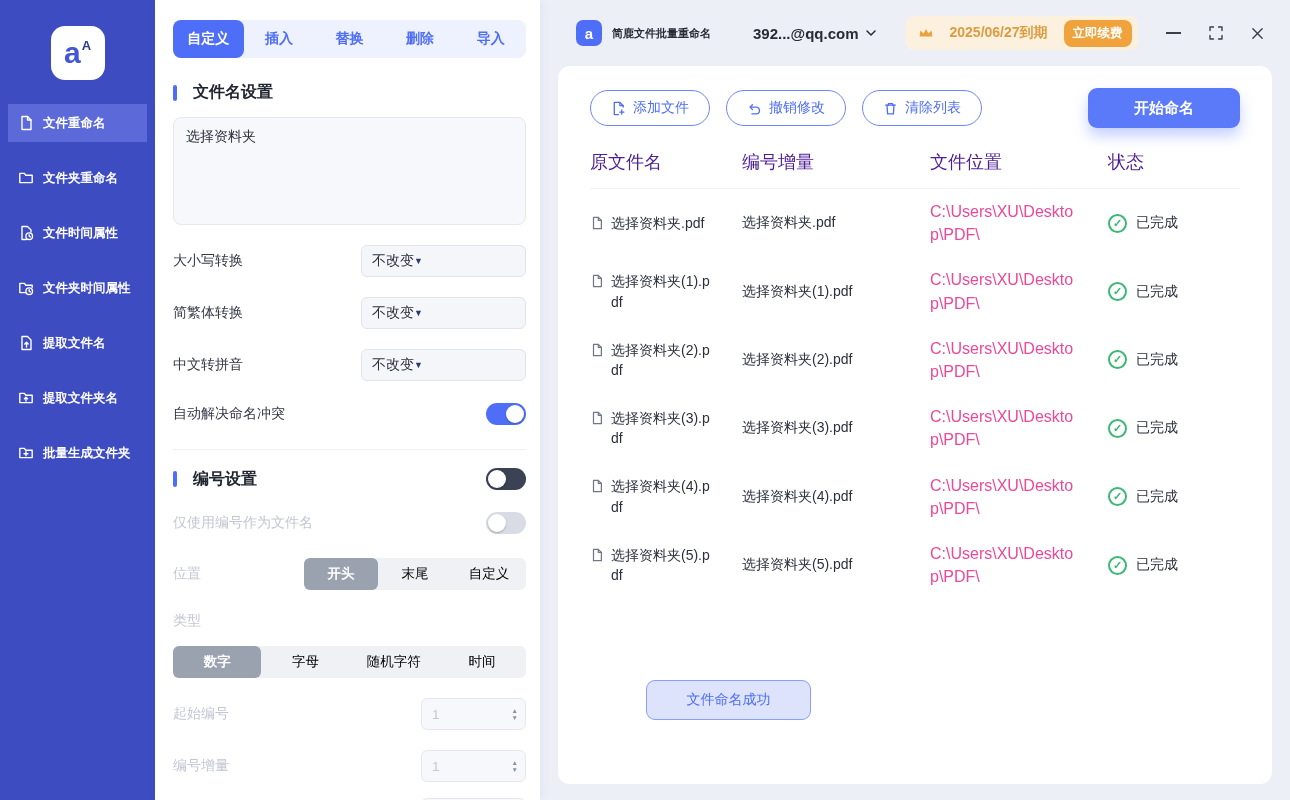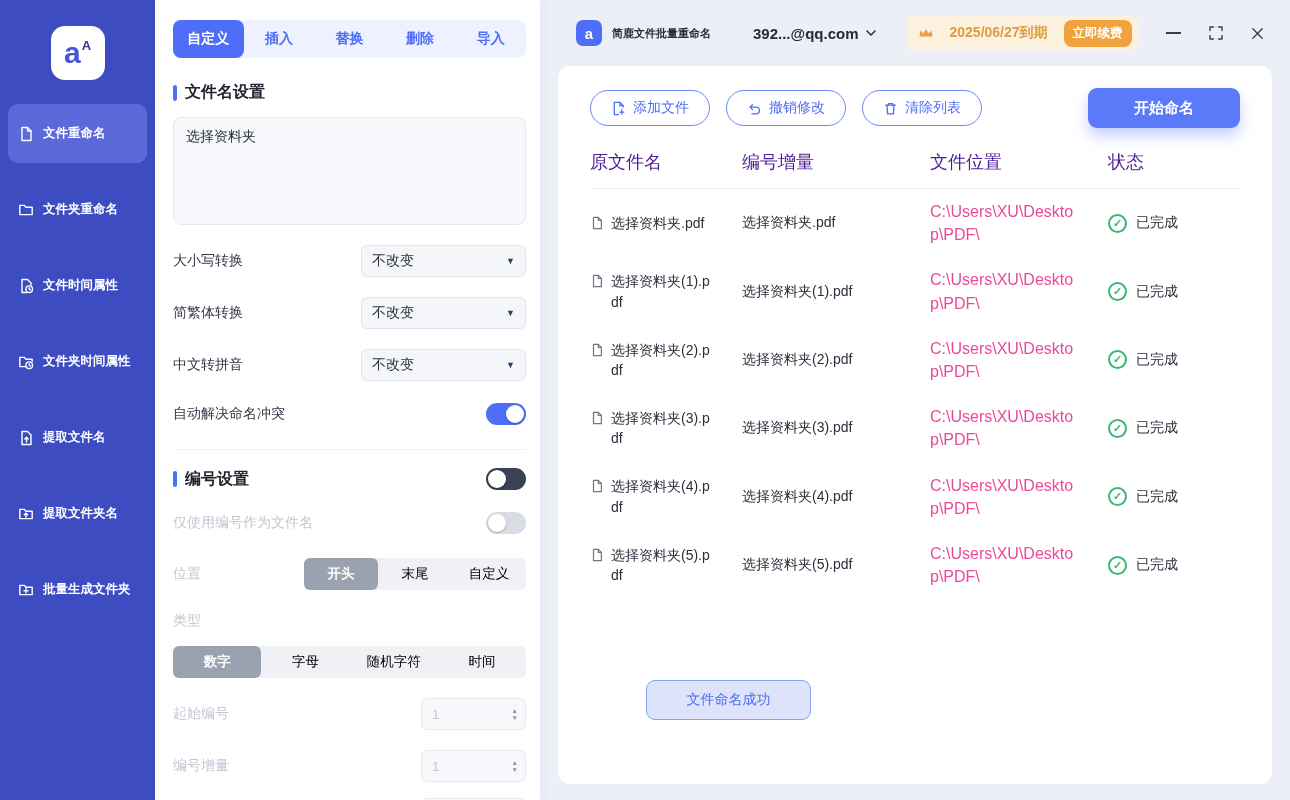--- a/index.html
+++ b/index.html
@@ -5,38 +5,38 @@
   *{margin:0;padding:0;box-sizing:border-box}
   body{width:1290px;height:800px;font-family:"Liberation Sans",sans-serif;overflow:hidden;background:#edeff7}
   .app{position:relative;width:1290px;height:800px}
 
   
   .sidebar{position:absolute;left:0;top:0;width:155px;height:100%;background:#3e4cc2;color:#fff}
   .logo{width:54px;height:54px;background:#fff;border-radius:14px;margin:26px auto 24px;display:flex;align-items:center;justify-content:center}
   .logo-a{color:#4456d8;font-size:30px;font-weight:700;line-height:1}
   .logo-A{color:#2e3a8c;font-size:13px;font-weight:700;margin:-16px 0 0 1px}
   .menu{padding:0 8px}
-  .side-item{display:flex;align-items:center;gap:9px;height:59px;padding:0 10px;border-radius:10px;margin-bottom:17px;font-size:12.5px;font-weight:600;cursor:pointer;white-space:nowrap}
+  .side-item{display:flex;align-items:center;gap:9px;height:38px;padding:0 10px;border-radius:0;margin-bottom:17px;font-size:12.5px;font-weight:600;cursor:pointer;white-space:nowrap}
   .side-item.active{background:#5b69d9}
   .side-icon{width:16px;height:16px;flex:0 0 16px}
   svg.stroke{fill:none;stroke:currentColor;stroke-width:1.4;stroke-linecap:round;stroke-linejoin:round}
 
   
   .panel{position:absolute;left:155px;top:0;width:385px;height:100%;background:#fff;padding:20px 14px 0 18px;box-shadow:2px 0 10px rgba(40,60,140,.06);overflow:hidden}
   .tabs{display:flex;background:#edf2fe;border-radius:8px;height:38px}
   .tab{flex:1;border:0;background:transparent;color:#4f6ef7;font-size:14px;font-weight:600;border-radius:8px;font-family:inherit;cursor:pointer}
   .tab.active{background:#4f6ef7;color:#fff}
   .sec-head{display:flex;align-items:center;justify-content:space-between;margin-top:24px}
-  .sec-title{display:flex;align-items:center;gap:8px;font-size:16px;font-weight:700;color:#20242e}
+  .sec-title{display:flex;align-items:center;gap:16px;font-size:16px;font-weight:700;color:#20242e}
   .bar{width:4px;height:16px;background:#4f6ef7;border-radius:2px}
   .textarea{margin-top:14px;height:108px;background:#f7f8fb;border:1px solid #e5e8f0;border-radius:8px;padding:10px 12px;font-size:14px;color:#2b303c;cursor:text}
   .field-row{display:flex;align-items:center;justify-content:space-between;margin-top:20px}
   .f-label{font-size:14px;color:#343947}
   .f-label.muted{color:#c3c7d2}
-  .select{width:165px;height:32px;background:#f4f6fa;border:1px solid #e0e4ee;border-radius:6px;display:flex;align-items:center;justify-content:space-between;padding:0 10px;cursor:pointer}
+  .select{width:165px;height:32px;background:#f4f6fa;border:1px solid #e0e4ee;border-radius:6px;display:flex;align-items:center;padding:0 10px;cursor:pointer}
   .select-value{font-size:14px;color:#2b303c}
   .select-arrow{font-size:9px;color:#2c3a68}
   .toggle{width:40px;height:22px;border-radius:11px;background:#d9dce5;position:relative;cursor:pointer;flex:0 0 40px}
   .toggle .knob{position:absolute;top:2px;left:2px;width:18px;height:18px;border-radius:50%;background:#fff;box-shadow:0 1px 2px rgba(0,0,0,.25)}
   .toggle.on{background:#4f6ef7}
   .toggle.on .knob{left:auto;right:2px}
   .toggle.dark{background:#3a4254}
   .divider{border-top:1px solid #eef0f4;margin-top:24px}
   .segmented{display:flex;background:#eff1f5;border-radius:6px;height:32px}
   .seg{flex:1;border:0;background:transparent;color:#000000;font-size:13.5px;border-radius:6px;font-family:inherit;cursor:pointer;white-space:nowrap}

